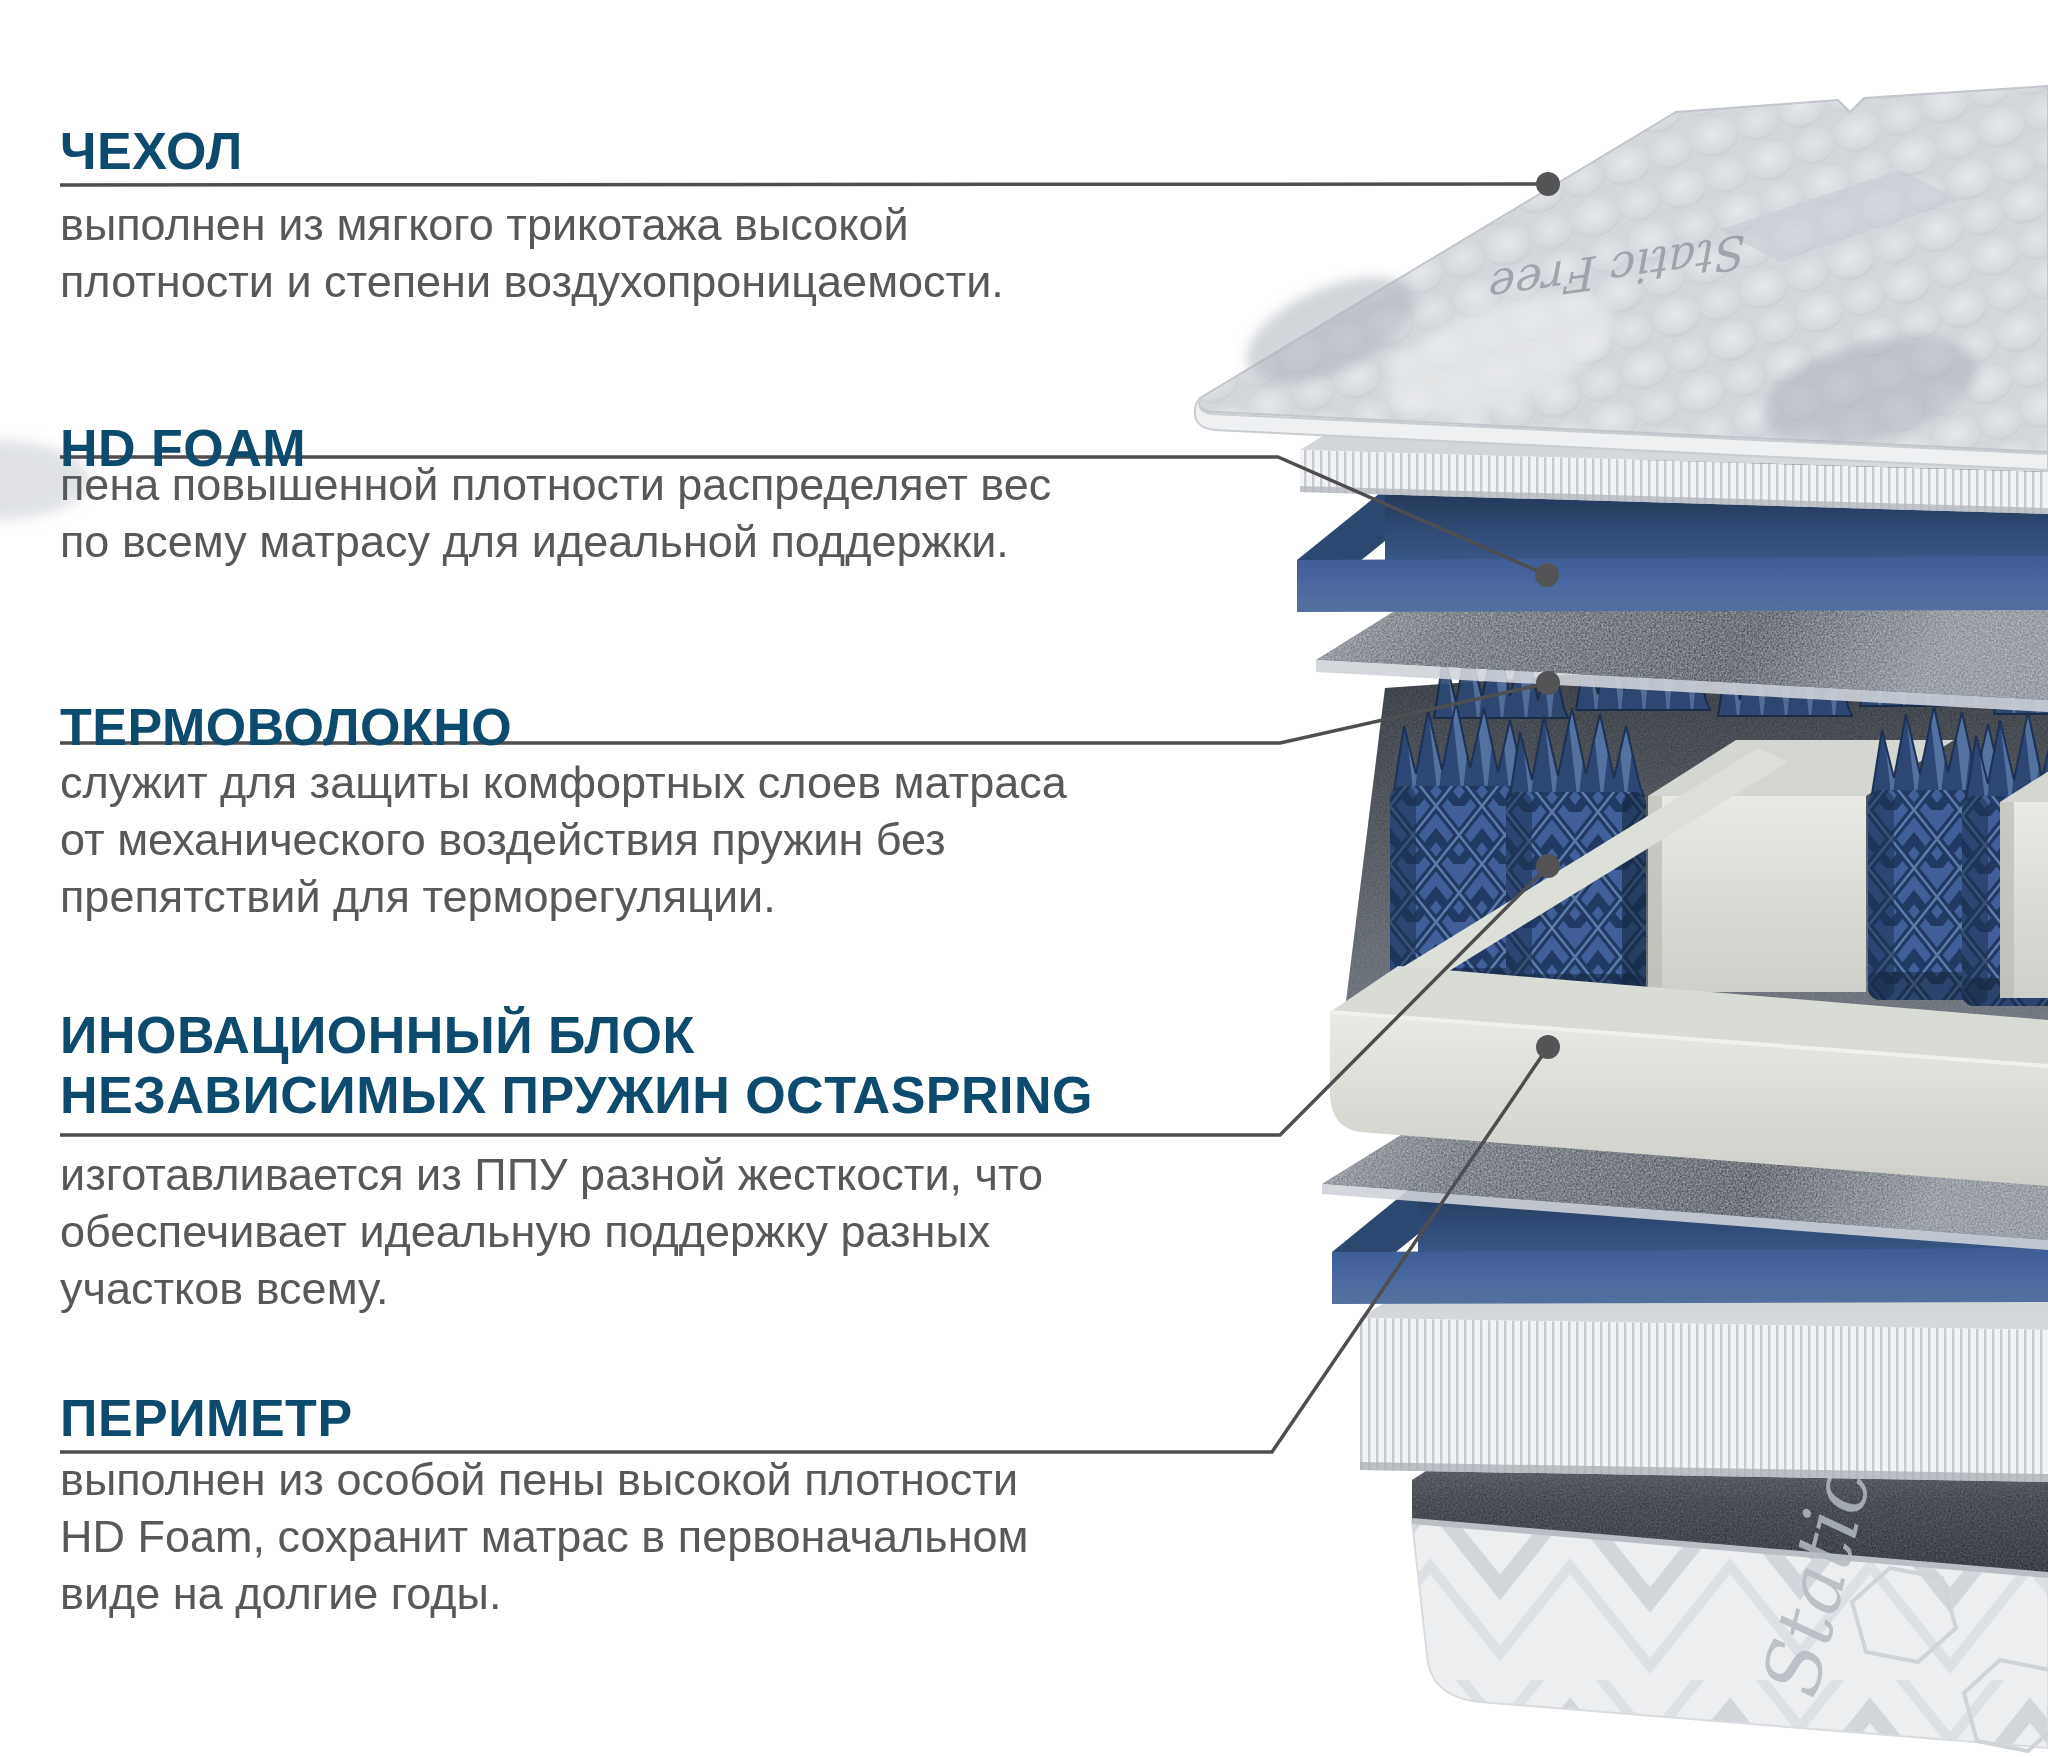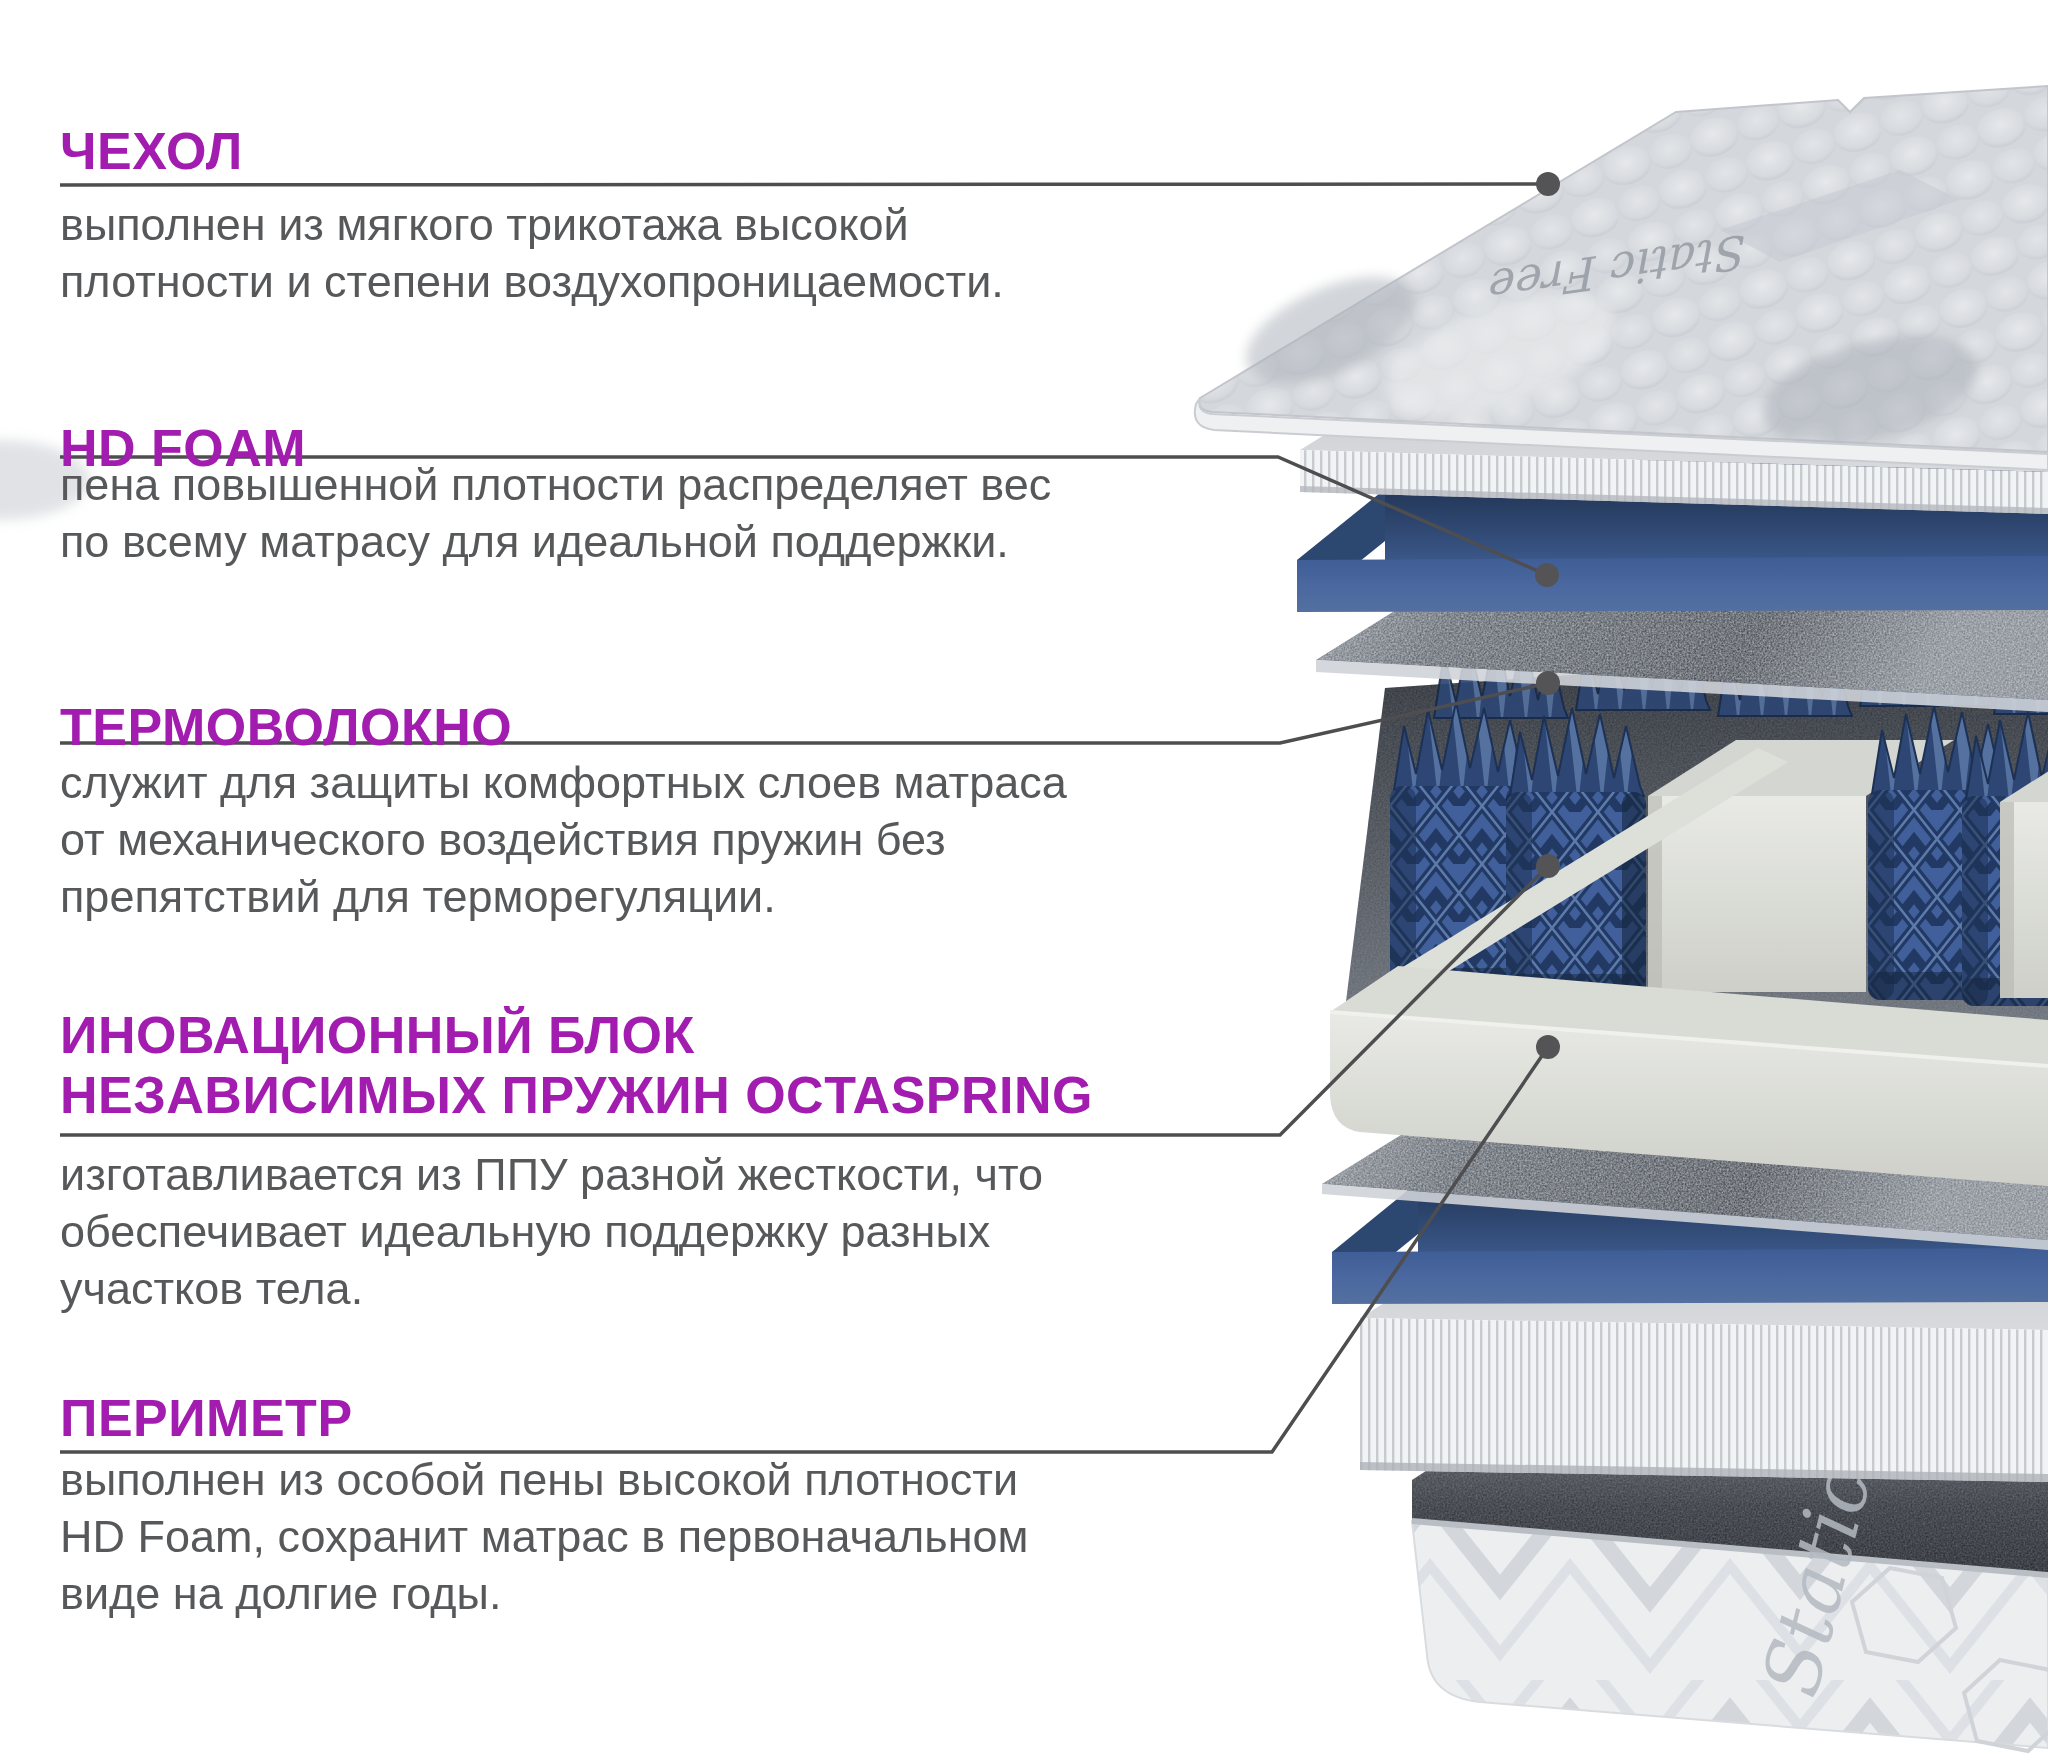--- a/index.html
+++ b/index.html
@@ -6,21 +6,21 @@
   .canvas{
     position:relative;
     width:2048px;height:1757px;
     background:#ffffff;
     overflow:hidden;
     font-family:"Liberation Sans", sans-serif;
   }
   .layer-art{position:absolute;left:0;top:0;width:2048px;height:1757px;}
   .section{position:absolute;left:60px;width:1190px;}
   .section .title{
-    color:#a21caf;
+    color:#0c4a6e;
     font-weight:bold;
     font-size:52px;
     line-height:60px;
     letter-spacing:0.5px;
     white-space:pre-line;
   }
   .section .body{
     position:absolute;
     color:#57585a;
     font-size:45px;
@@ -259,21 +259,21 @@
     <div class="body">служит для защиты комфортных слоев матраса
 от механического воздействия пружин без
 препятствий для терморегуляции.</div>
   </div>
 
   <div class="section" id="sec-octaspring">
     <div class="title">ИНОВАЦИОННЫЙ БЛОК
 НЕЗАВИСИМЫХ ПРУЖИН OCTASPRING</div>
     <div class="body">изготавливается из ППУ разной жесткости, что
 обеспечивает идеальную поддержку разных
-участков тела.</div>
+участков всему.</div>
   </div>
 
   <div class="section" id="sec-perimeter">
     <div class="title">ПЕРИМЕТР</div>
     <div class="body">выполнен из особой пены высокой плотности
 HD Foam, сохранит матрас в первоначальном
 виде на долгие годы.</div>
   </div>
 
 </div>

